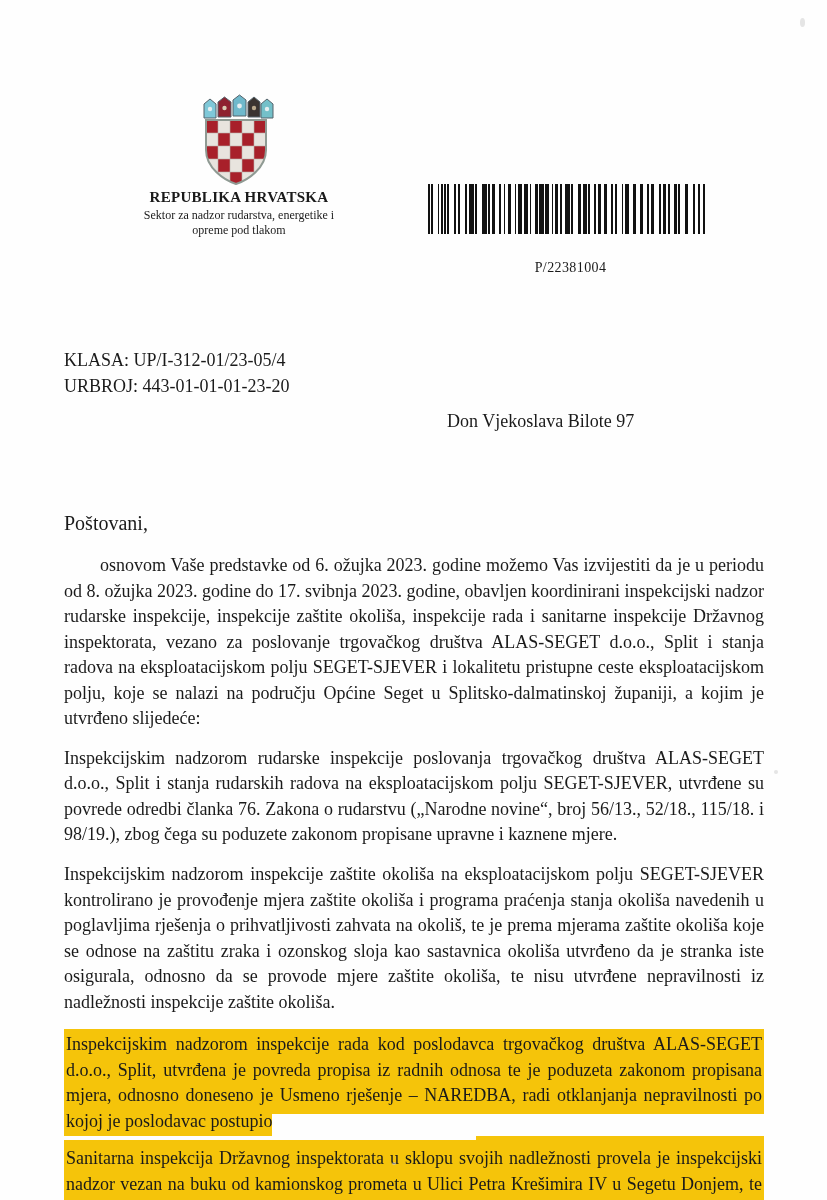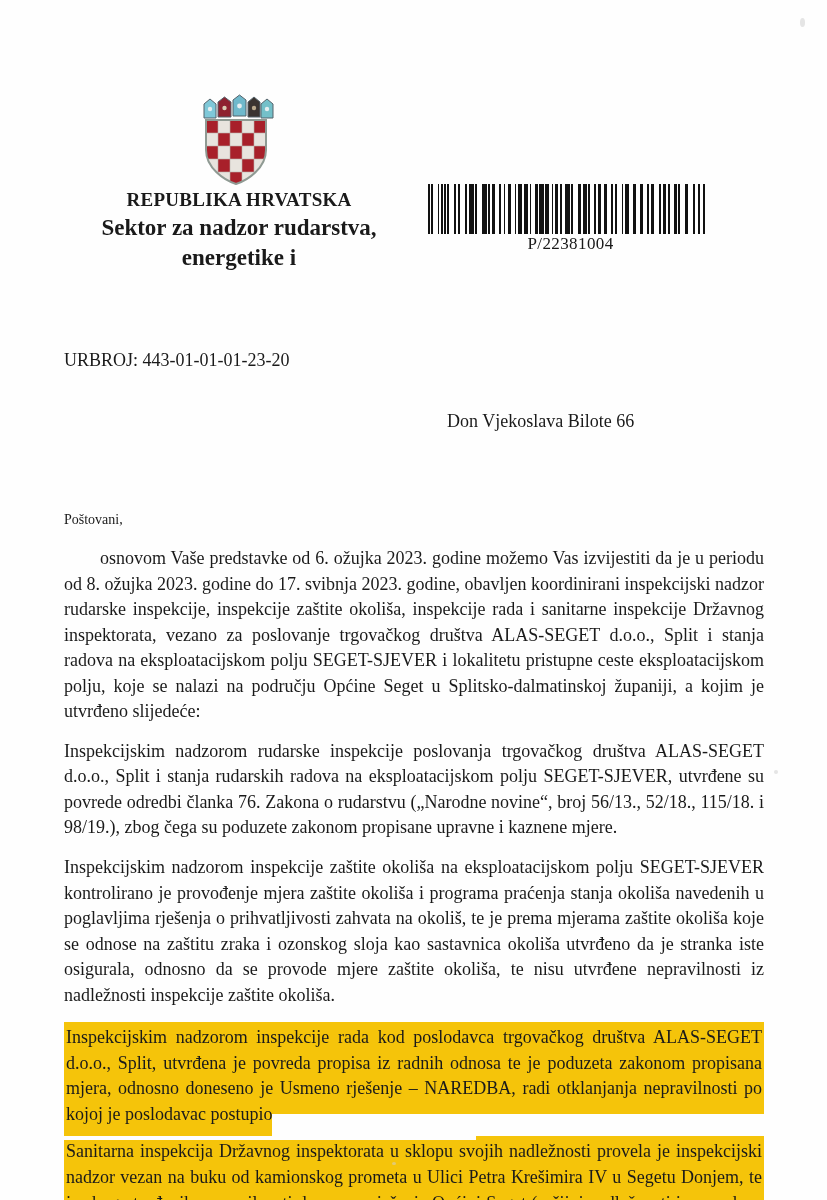--- a/index.html
+++ b/index.html
@@ -43,32 +43,32 @@
   .org-block {
     position: absolute;
     left: 56px;
     top: 100px;
     width: 366px;
     text-align: center;
     line-height: 1.30;
   }
   .org-line-1, .org-line-2 {
     font-weight: bold;
-    font-size: 19px;
+    font-size: 15px;
     letter-spacing: 0.3px;
     white-space: nowrap;
   }
   .org-line-3 {
     font-weight: bold;
     font-size: 17px;
     margin-top: 1px;
   }
   .org-line-4, .org-line-5, .org-line-6 {
-    font-weight: bold;
-    font-size: 23px;
+    font-weight: normal;
+    font-size: 12px;
   }
   .org-line-6 { margin-top: 1px; }
 
   
   .barcode-zone {
     position: absolute;
     left: 428px;
     top: 96px;
     width: 290px;
   }
@@ -77,23 +77,24 @@
     width: 285px;
     display: flex;
     align-items: stretch;
   }
   .barcode-bars i {
     display: block;
     background: #111;
     height: 100%;
   }
   .barcode-label {
+    margin-top: 26px;
     text-align: center;
     width: 285px;
-    font-size: 17px;
+    font-size: 14px;
     letter-spacing: 0.4px;
   }
 
   
   .klasa-block {
     position: absolute;
     left: 64px;
     top: 348px;
     font-size: 18px;
     line-height: 1.42;
@@ -112,21 +113,21 @@
 
   
   .body-zone {
     position: absolute;
     left: 64px;
     top: 512px;
     width: 700px;
   }
 
   .salutation {
-    font-size: 14px;
+    font-size: 20px;
     margin-bottom: 18px;
   }
 
   p.para {
     margin: 0 0 14px 0;
     font-size: 18px;
     line-height: 1.42;
     text-align: justify;
     text-justify: inter-word;
     hyphens: none;
@@ -223,20 +224,21 @@
             </g>
           </g>
           <path d="M10 26 L70 26 L70 56 C70 74 52 86 40 90 C28 86 10 74 10 56 Z" fill="none" stroke="#8f9a93" stroke-width="2"></path>
         </g>
       </svg>
     </div>
 
     <div class="org-block">
       <div class="org-line-1">REPUBLIKA HRVATSKA</div>
       <div class="org-line-4">Sektor za nadzor rudarstva, energetike i</div>
+      <div class="org-line-5">opreme pod tlakom</div>
     </div>
 
     <div class="barcode-zone">
       <div class="barcode-bars" id="barcode">
           <i style="width: 1.5px; background: rgb(17, 17, 17);"></i>
           <i style="width: 1.5px; background: transparent;"></i>
           <i style="width: 2.2px; background: rgb(17, 17, 17);"></i>
           <i style="width: 4.6px; background: transparent;"></i>
           <i style="width: 1.5px; background: rgb(17, 17, 17);"></i>
           <i style="width: 2.2px; background: transparent;"></i>
@@ -337,25 +339,26 @@
           <i style="width: 2.2px; background: rgb(17, 17, 17);"></i>
           <i style="width: 3.2px; background: transparent;"></i>
           <i style="width: 1.5px; background: rgb(17, 17, 17);"></i>
           <i style="width: 2.2px; background: transparent;"></i>
         </div>
       <div class="barcode-label">P/22381004</div>
     </div>
   </div>
 
   <div class="klasa-block">
+    <div>KLASA: UP/I-312-01/23-05/4</div>
     <div>URBROJ: 443-01-01-01-23-20</div>
   </div>
 
   <div class="recipient-block">
-    <div>Don Vjekoslava Bilote 66</div>
+    <div>Don Vjekoslava Bilote 97</div>
   </div>
 
   <div class="body-zone">
     <div class="salutation">Poštovani,</div>
 
     <p class="para indent">osnovom Vaše predstavke od 6. ožujka 2023. godine možemo Vas izvijestiti da je u periodu od 8. ožujka 2023. godine do 17. svibnja 2023. godine, obavljen koordinirani inspekcijski nadzor rudarske inspekcije, inspekcije zaštite okoliša, inspekcije rada i sanitarne inspekcije Državnog inspektorata, vezano za poslovanje trgovačkog društva ALAS-SEGET d.o.o., Split i stanja radova na eksploatacijskom polju SEGET-SJEVER i lokalitetu pristupne ceste eksploatacijskom polju, koje se nalazi na području Općine Seget u Splitsko-dalmatinskoj županiji, a kojim je utvrđeno slijedeće:</p>
     <p class="para">Inspekcijskim nadzorom rudarske inspekcije poslovanja trgovačkog društva ALAS-SEGET d.o.o., Split i stanja rudarskih radova na eksploatacijskom polju SEGET-SJEVER, utvrđene su povrede odredbi članka 76. Zakona o rudarstvu („Narodne novine“, broj 56/13., 52/18., 115/18. i 98/19.), zbog čega su poduzete zakonom propisane upravne i kaznene mjere.</p>
     <p class="para">Inspekcijskim nadzorom inspekcije zaštite okoliša na eksploatacijskom polju SEGET-SJEVER kontrolirano je provođenje mjera zaštite okoliša i programa praćenja stanja okoliša navedenih u poglavljima rješenja o prihvatljivosti zahvata na okoliš, te je prema mjerama zaštite okoliša koje se odnose na zaštitu zraka i ozonskog sloja kao sastavnica okoliša utvrđeno da je stranka iste osigurala, odnosno da se provode mjere zaštite okoliša, te nisu utvrđene nepravilnosti iz nadležnosti inspekcije zaštite okoliša.</p>
 
     <div class="hl-group">

